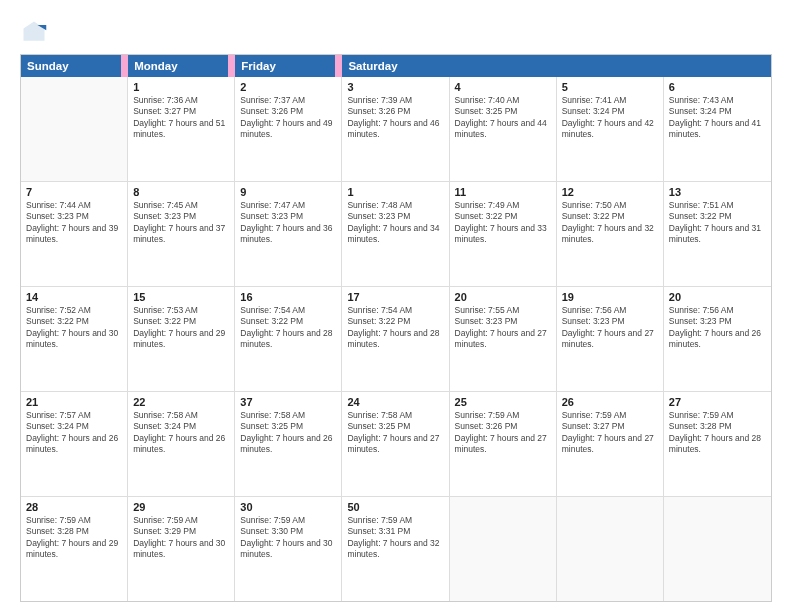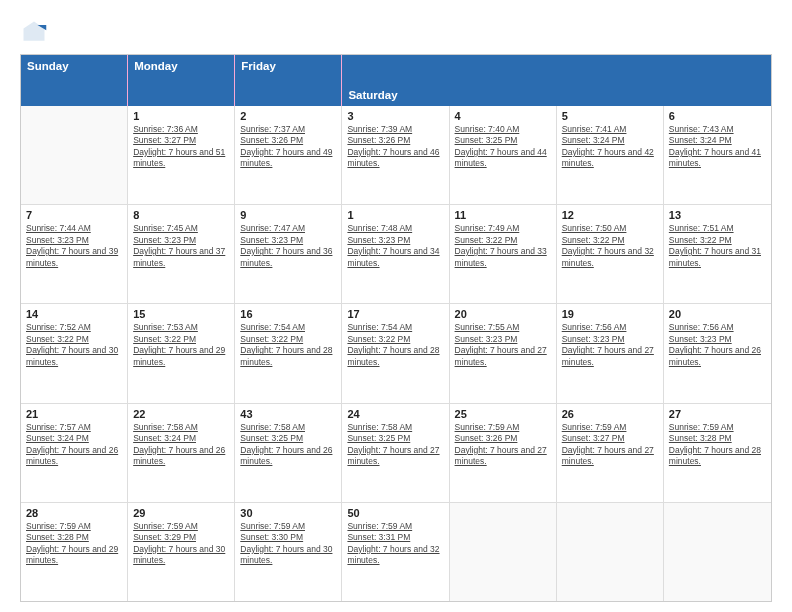--- a/index.html
+++ b/index.html
@@ -62,23 +62,23 @@
       display: grid;
       grid-template-columns: repeat(7, 1fr);
       background: #2b6cb0;
     }
     .cal-header-cell {
       color: #fff;
       font-size: 11.5px;
       font-weight: bold;
       padding: 5px 6px;
       text-align: left;
-      border-right: 1px solid #f9a8d4;
-    }
-    .cal-header-cell:last-child { border-right: none; margin-top: 29px; }
+      border-right: 7px solid #f9a8d4;
+    }
+    .cal-header-cell:last-child { border-right: none; }
     .cal-body {
       flex: 1;
       display: flex;
       flex-direction: column;
     }
     .cal-row {
       display: grid;
       grid-template-columns: repeat(7, 1fr);
       flex: 1;
       border-bottom: 1px solid #ddd;
@@ -97,21 +97,20 @@
     .day-num {
       font-size: 11px;
       font-weight: bold;
       color: #222;
       margin-bottom: 2px;
     }
     .cell-info {
       font-size: 8.5px;
       color: #444;
       line-height: 1.35;
-      text-decoration: underline;
     }
   </style>
 </head>
 <body>
 
 <div class="page">
   <div class="header">
     <div class="logo">
       <svg class="logo-icon" viewBox="0 0 32 32" xmlns="http://www.w3.org/2000/svg">
         <rect x="0" y="0" width="32" height="32" fill="none"></rect>
@@ -228,21 +227,21 @@
         <div class="cal-row">
           <div class="cal-cell">
             <div class="day-num">21</div>
             <div class="cell-info">Sunrise: 7:57 AM<br>Sunset: 3:24 PM<br>Daylight: 7 hours and 26 minutes.</div>
           </div>
           <div class="cal-cell">
             <div class="day-num">22</div>
             <div class="cell-info">Sunrise: 7:58 AM<br>Sunset: 3:24 PM<br>Daylight: 7 hours and 26 minutes.</div>
           </div>
           <div class="cal-cell">
-            <div class="day-num">43</div>
+            <div class="day-num">37</div>
             <div class="cell-info">Sunrise: 7:58 AM<br>Sunset: 3:25 PM<br>Daylight: 7 hours and 26 minutes.</div>
           </div>
           <div class="cal-cell">
             <div class="day-num">24</div>
             <div class="cell-info">Sunrise: 7:58 AM<br>Sunset: 3:25 PM<br>Daylight: 7 hours and 27 minutes.</div>
           </div>
           <div class="cal-cell">
             <div class="day-num">25</div>
             <div class="cell-info">Sunrise: 7:59 AM<br>Sunset: 3:26 PM<br>Daylight: 7 hours and 27 minutes.</div>
           </div>

